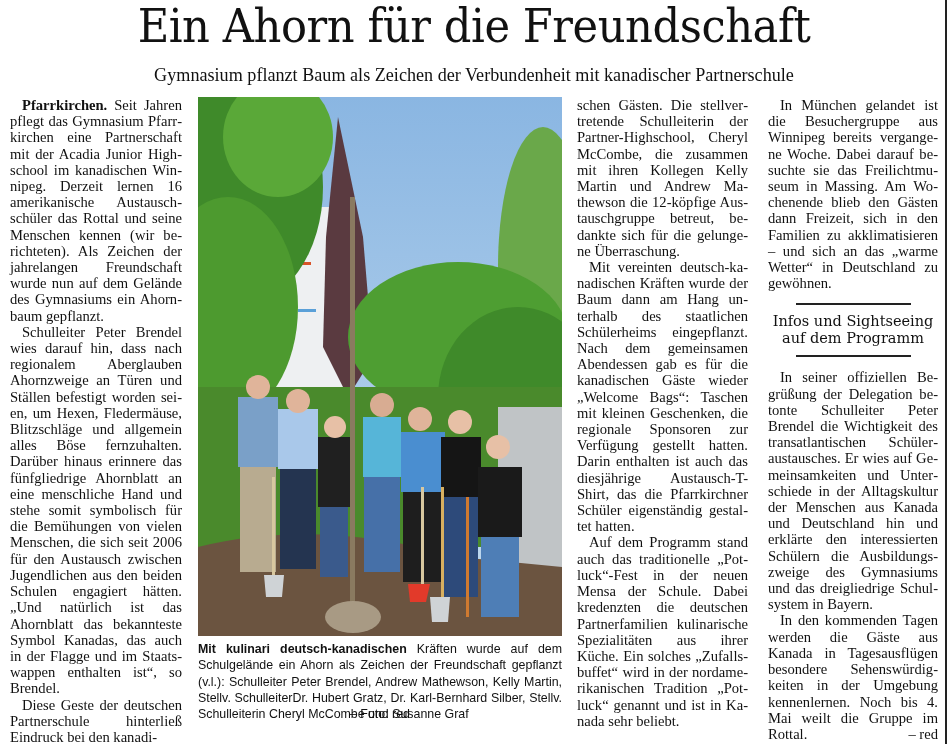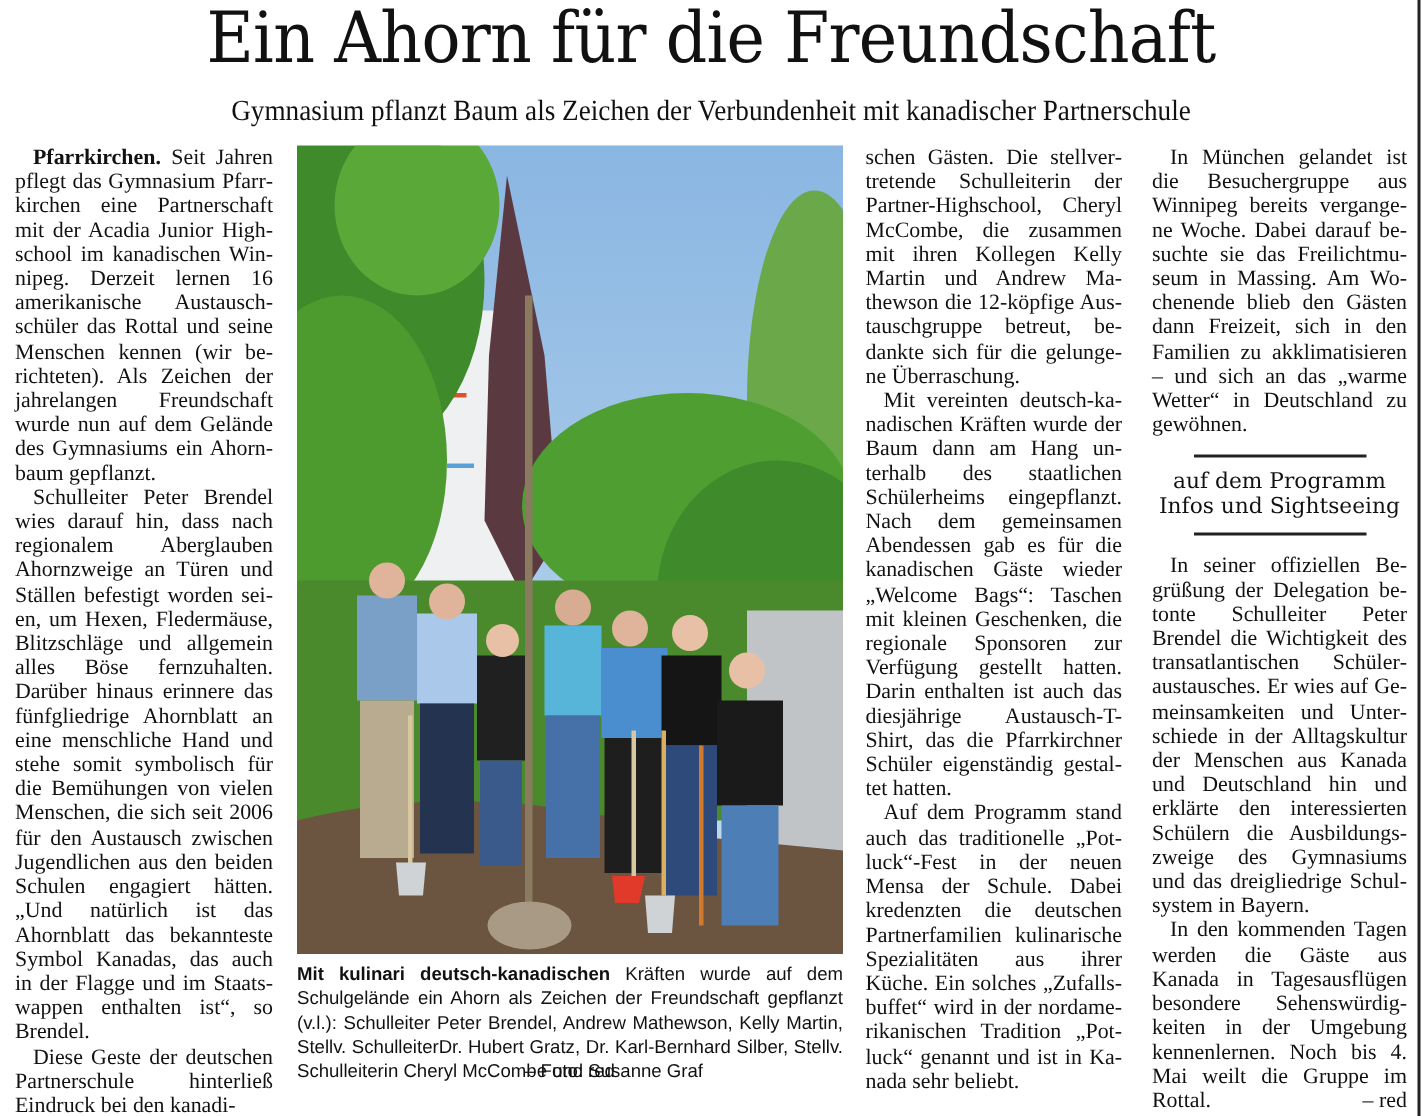--- a/index.html
+++ b/index.html
@@ -142,21 +142,21 @@
   <div class="col" id="col3">
     <p style="text-indent:0">schen Gästen. Die stellver­tretende Schulleiterin der Partner-Highschool, Cheryl McCombe, die zusammen mit ihren Kollegen Kelly Martin und Andrew Ma­thewson die 12-köpfige Aus­tauschgruppe betreut, be­dankte sich für die gelunge­ne Überraschung.</p>
     <p>Mit vereinten deutsch-ka­nadischen Kräften wurde der Baum dann am Hang un­terhalb des staatlichen Schülerheims eingepflanzt. Nach dem gemeinsamen Abendessen gab es für die kanadischen Gäste wieder „Welcome Bags“: Taschen mit kleinen Geschenken, die regionale Sponsoren zur Verfügung gestellt hatten. Darin enthalten ist auch das diesjährige Austausch-T-Shirt, das die Pfarrkirchner Schüler eigenständig gestal­tet hatten.</p>
     <p>Auf dem Programm stand auch das traditionelle „Pot­luck“-Fest in der neuen Mensa der Schule. Dabei kredenzten die deutschen Partnerfamilien kulinari­sche Spezialitäten aus ihrer Küche. Ein solches „Zufalls­buffet“ wird in der nordame­rikanischen Tradition „Pot­luck“ genannt und ist in Ka­nada sehr beliebt.</p>
   </div>
 
   <div class="col" id="col4">
     <p>In München gelandet ist die Besuchergruppe aus Winnipeg bereits vergange­ne Woche. Dabei darauf be­suchte sie das Freilichtmu­seum in Massing. Am Wo­chenende blieb den Gästen dann Freizeit, sich in den Familien zu akklimatisieren – und sich an das „warme Wetter“ in Deutschland zu gewöhnen.</p>
     <div class="box-rule" style="margin-top:12px;"></div>
     <div class="box-title">
+      <div>Infos und Sightseeing</div>
       <div>auf dem Programm</div>
-      <div>Infos und Sightseeing</div>
     </div>
     <div class="box-rule" style="margin-bottom:12px;"></div>
     <p>In seiner offiziellen Be­grüßung der Delegation be­tonte Schulleiter Peter Brendel die Wichtigkeit des transatlantischen Schüler­austausches. Er wies auf Ge­meinsamkeiten und Unter­schiede in der Alltagskultur der Menschen aus Kanada und Deutschland hin und erklärte den interessierten Schülern die Ausbildungs­zweige des Gymnasiums und das dreigliedrige Schul­system in Bayern.</p>
     <p><span>In den kommenden Ta­gen werden die Gäste aus Kanada in Tagesausflügen besondere Sehenswürdig­keiten in der Umgebung kennenlernen. Noch bis 4. Mai weilt die Gruppe im Rottal.</span> <span class="signoff">– red</span></p>
   </div>
 
 </div>
 
 </body></html>

